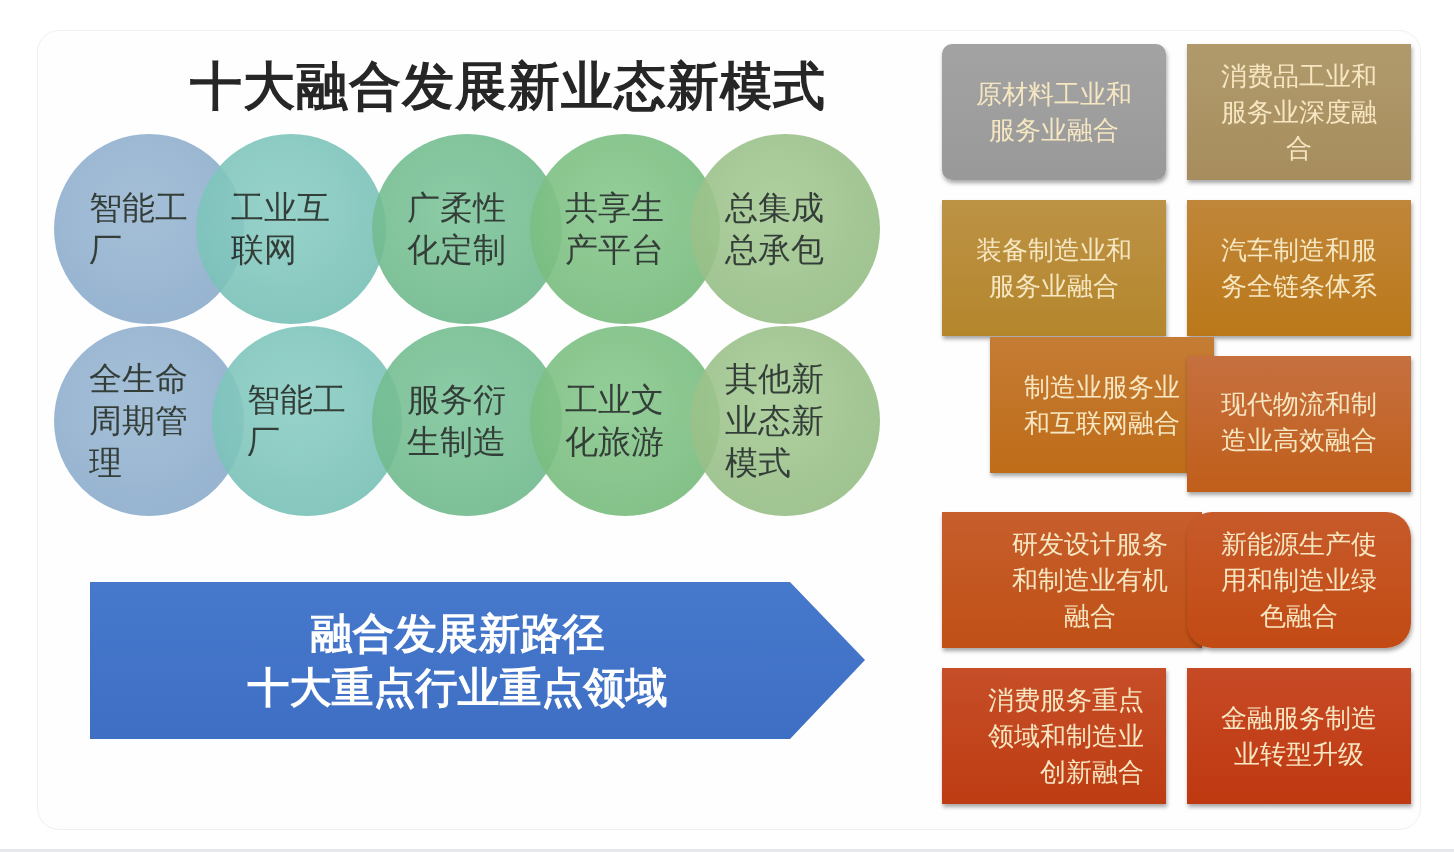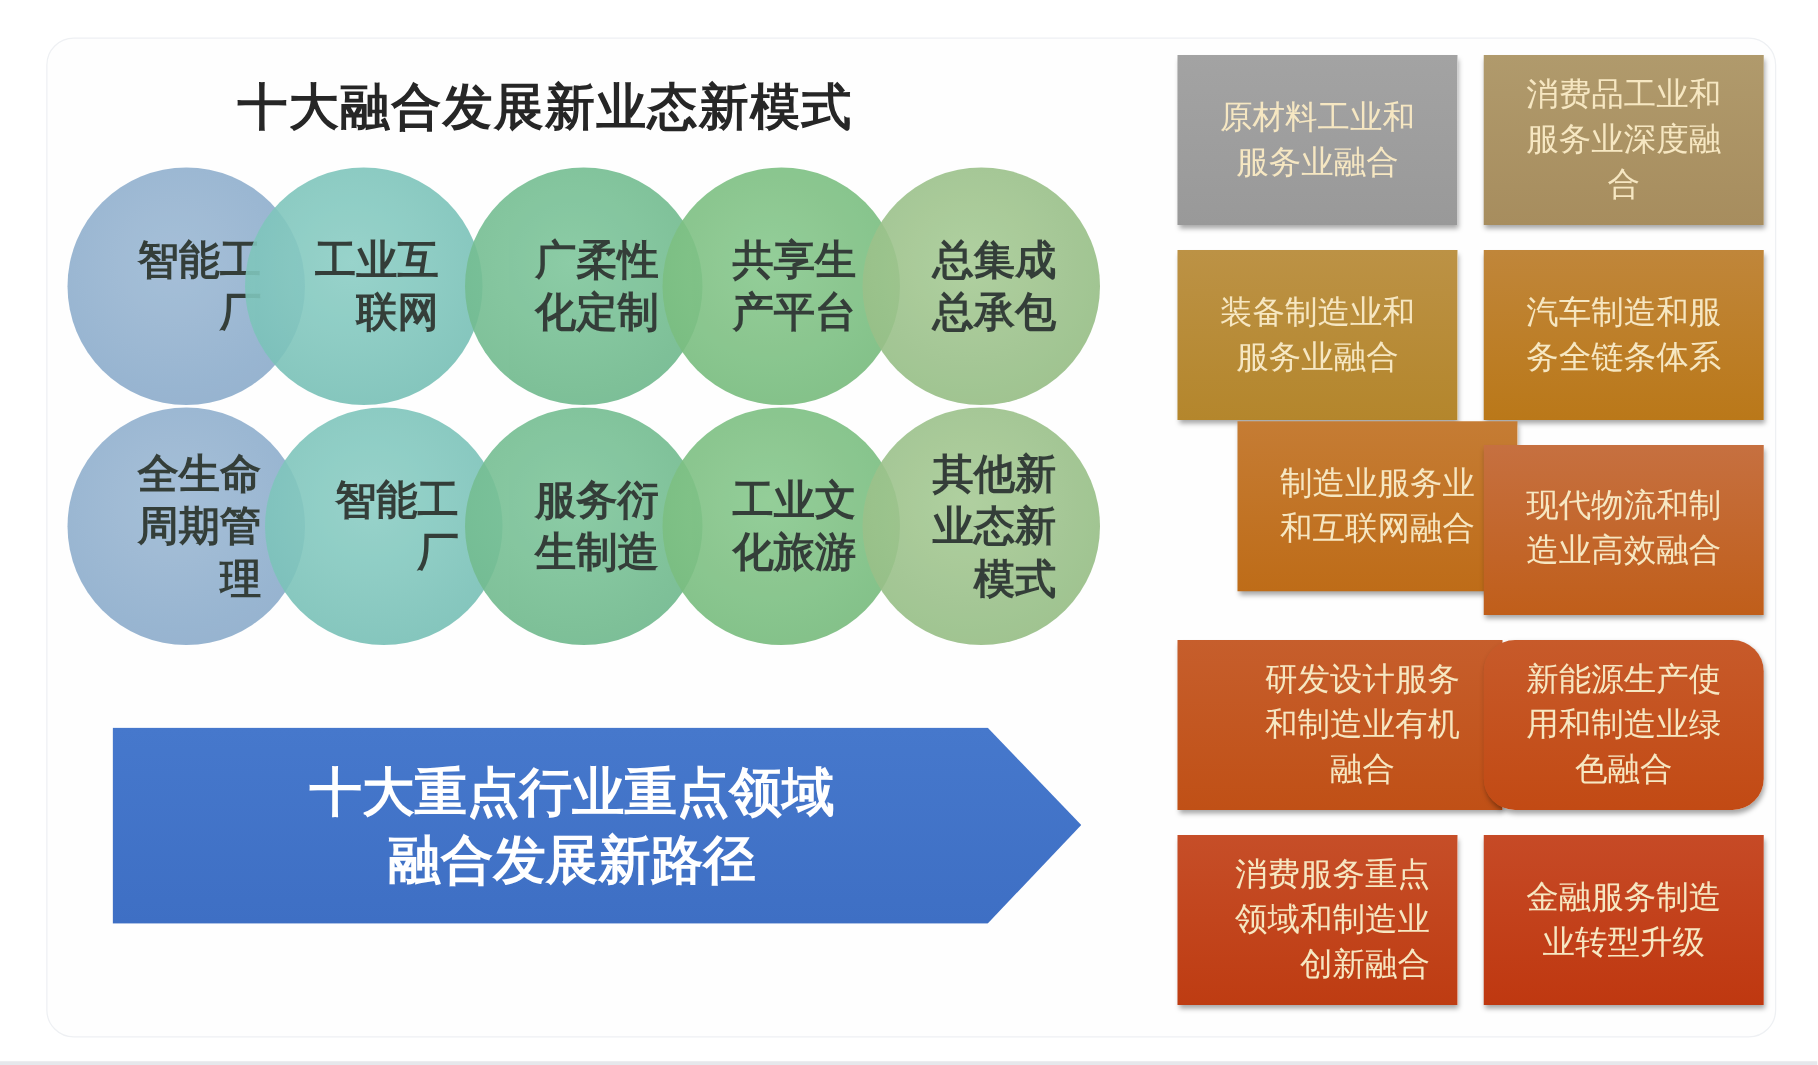--- a/index.html
+++ b/index.html
@@ -8,28 +8,28 @@
     font-family: "DejaVu Sans", "Liberation Sans", sans-serif;
   }
   .frame {
     position:absolute; left:37px; top:30px; width:1382px; height:798px;
     border:1px solid #eef0f3; border-radius:22px; background:#fefefe;
   }
   .bottom-line { position:absolute; left:0; top:849px; width:1454px; height:3px; background:#e6e8ec; }
 
   .title {
     position:absolute; left:190px; top:58px; width:540px; height:56px;
-    font-size:40px; font-weight:bold; color:#262626; letter-spacing:1px;
+    font-size:52px; font-weight:bold; color:#262626; letter-spacing:1px;
     line-height:56px; white-space:nowrap;
   }
 
   .circle {
     position:absolute; width:190px; height:190px; border-radius:50%;
-    display:flex; align-items:center; justify-content:center; text-align:right;
-    color:#1f2a24; font-size:33px; line-height:42px; opacity:0.9;font-weight:bold;
+    display:flex; align-items:center; justify-content:center; text-align:left;
+    color:#1f2a24; font-size:33px; line-height:42px; opacity:0.9;
   }
   .circle span { display:block; width:120px; word-break:break-all; }
 
   .arrow {
     position:absolute; left:90px; top:582px; width:775px; height:157px;
     background:linear-gradient(180deg,#4678cc 0%,#3e6fc4 100%);
     clip-path: polygon(0 0, 700px 0, 775px 78px, 700px 157px, 0 157px);
     box-shadow: 0 2px 2px rgba(0,0,0,0.2);
   }
   .arrow-text {
@@ -82,25 +82,25 @@
   </div>
 <div class="circle" style="left:530px;top:326px;background:radial-gradient(circle at 45% 40%,#89c98e,#72b778);">
     <span>工业文化旅游</span>
   </div>
 <div class="circle" style="left:690px;top:326px;background:radial-gradient(circle at 45% 40%,#a8cb96,#90b980);">
     <span>其他新业态新模式</span>
   </div>
 
 <div class="arrow"></div>
 <div class="arrow-text">
+  <span>融合发展新路径</span>
   <span>十大重点行业重点领域</span>
-  <span>融合发展新路径</span>
 </div>
 
-<div class="box" style="left:942px;top:44px;background:linear-gradient(180deg,#a3a3a3,#999);">
+<div class="box" style="left:942px;top:44px;background:linear-gradient(180deg,#a3a3a3,#999);border-radius:10px;">
     <span>原材料工业和服务业融合</span>
   </div>
 <div class="box" style="left:1187px;top:44px;background:linear-gradient(180deg,#b09a6c,#a78d5e);">
     <span>消费品工业和服务业深度融合</span>
   </div>
 
 <div class="box" style="left:942px;top:200px;background:linear-gradient(180deg,#bc9245,#b4862c);">
     <span>装备制造业和服务业融合</span>
   </div>
 <div class="box" style="left:1187px;top:200px;background:linear-gradient(180deg,#c0863a,#ba7819);">

